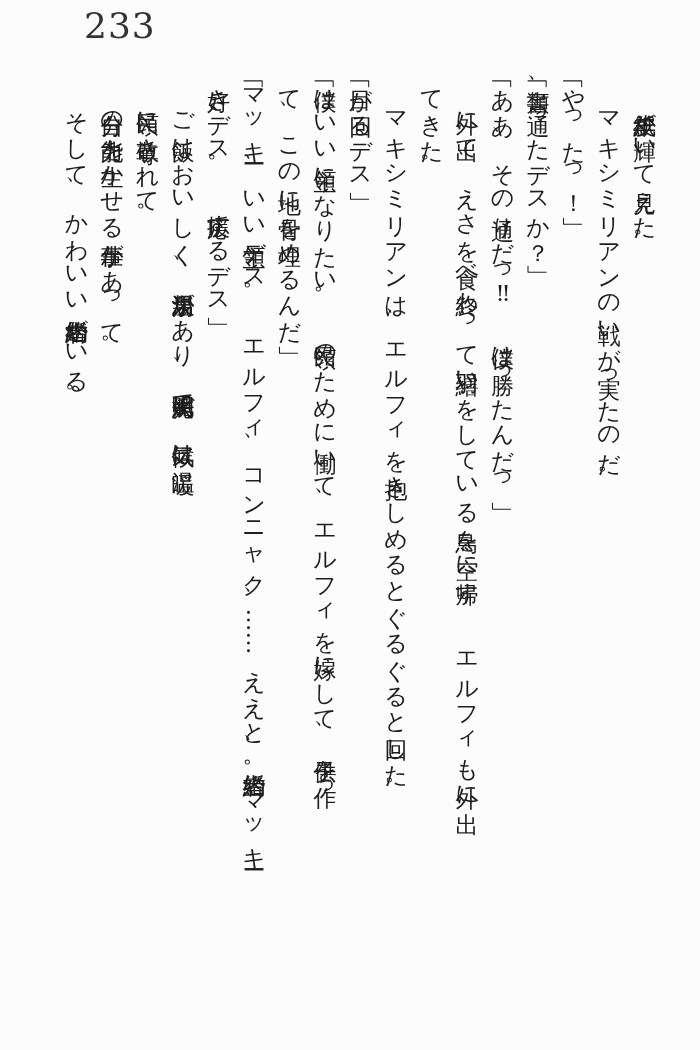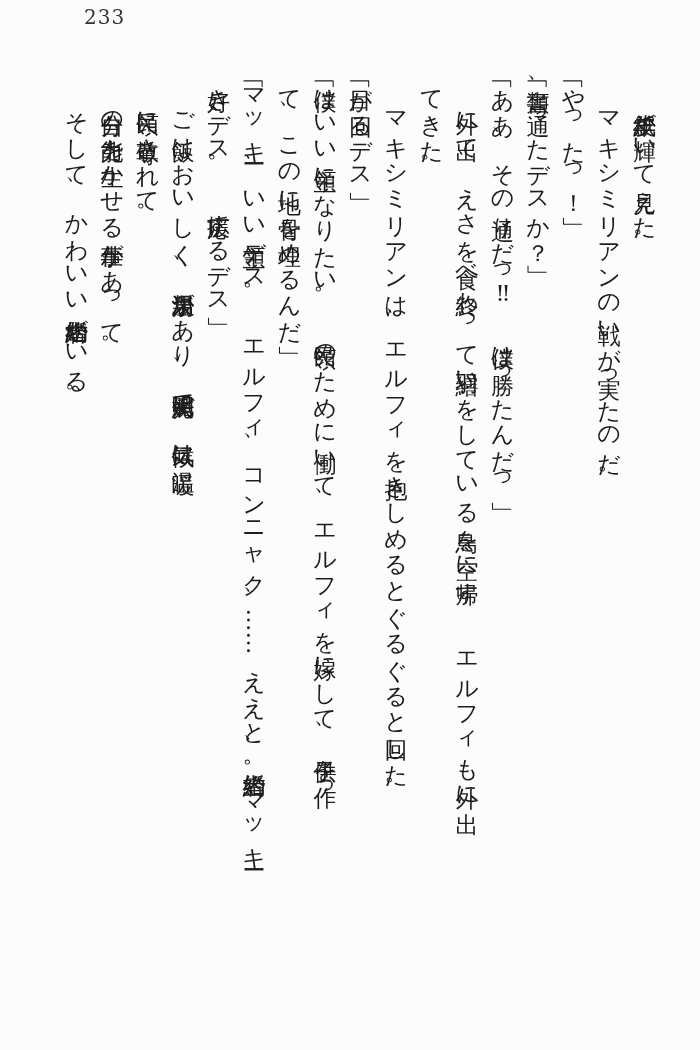--- a/index.html
+++ b/index.html
@@ -11,21 +11,21 @@
     width: 700px;
     height: 1050px;
     background: #fcfcfc;
     overflow: hidden;
     font-family: "DejaVu Serif", "Liberation Serif", serif;
   }
   .page-number {
     position: absolute;
     top: 5px;
     left: 84px;
-    font-size: 20px;
+    font-size: 36px;
     letter-spacing: 1px;
     color: #333333;
   }
   .text-block {
     position: absolute;
     top: 73px;
     right: 38px;
     height: 902px;
     writing-mode: vertical-rl;
     text-orientation: mixed;

